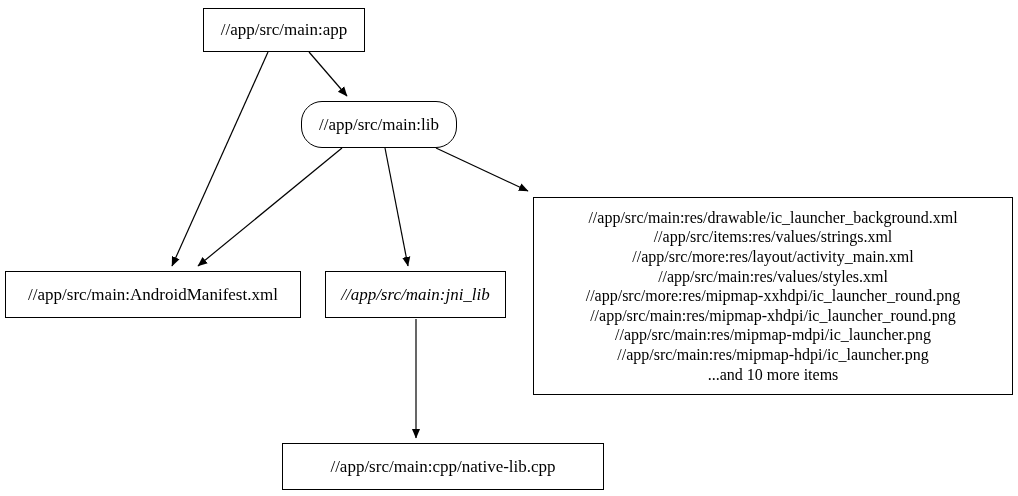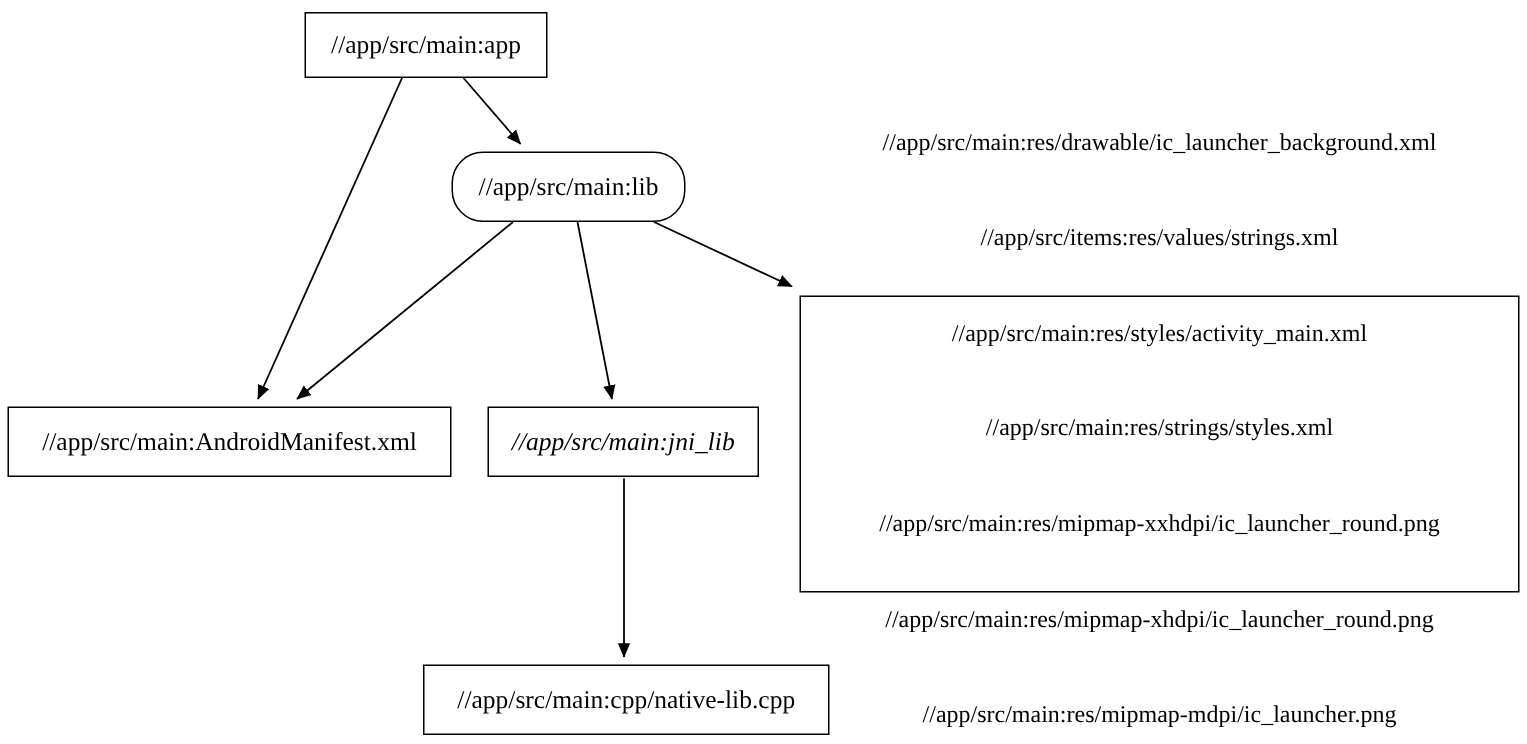--- a/index.html
+++ b/index.html
@@ -42,28 +42,27 @@
     white-space: nowrap;
   }
   .node.multiline {
     flex-direction: column;
     justify-content: center;
     font-size: 16px;
   }
   .node.multiline .res-line {
     line-height: 19.6px;
     white-space: nowrap;
-    margin-top: 44px;
   }
   #node-app        { left: 203px; top:   8px; width: 162px; height: 44px; }
   #node-lib        { left: 301px; top: 101px; width: 156px; height: 47px; border-radius: 21px; }
   #node-manifest   { left:   5px; top: 271px; width: 296px; height: 47px; }
   #node-jni-lib    { left: 325px; top: 271px; width: 181px; height: 47px; font-style: italic; }
   #node-res-group  { left: 533px; top: 197px; width: 480px; height: 198px; }
-  #node-native-lib { left: 282px; top: 443px; width: 271px; height: 47px; }
+  #node-native-lib { left: 282px; top: 443px; width: 322px; height: 47px; }
 </style>
 </head>
 <body>
 
 <div id="canvas">
 
   <svg id="edges" viewBox="0 0 1018 496" xmlns="http://www.w3.org/2000/svg">
     <defs>
       <marker id="arrow" viewBox="0 0 10 10" refX="8.5" refY="5" markerWidth="9" markerHeight="9" orient="auto-start-reverse">
         <path d="M0,1.2 L9,5 L0,8.8 z" fill="#000000"></path>
@@ -89,25 +88,26 @@
     <span>//app/src/main:AndroidManifest.xml</span>
   </div>
 
   <div class="node" id="node-jni-lib">
     <span>//app/src/main:jni_lib</span>
   </div>
 
   <div class="node multiline" id="node-res-group">
     <div class="res-line">//app/src/main:res/drawable/ic_launcher_background.xml</div>
     <div class="res-line">//app/src/items:res/values/strings.xml</div>
-    <div class="res-line">//app/src/main:res/styles/activity_main.xml</div>
-    <div class="res-line">//app/src/main:res/strings/styles.xml</div>
-    <div class="res-line">//app/src/main:res/mipmap-xxhdpi/ic_launcher_round.png</div>
+    <div class="res-line">//app/src/more:res/layout/activity_main.xml</div>
+    <div class="res-line">//app/src/main:res/values/styles.xml</div>
+    <div class="res-line">//app/src/more:res/mipmap-xxhdpi/ic_launcher_round.png</div>
     <div class="res-line">//app/src/main:res/mipmap-xhdpi/ic_launcher_round.png</div>
     <div class="res-line">//app/src/main:res/mipmap-mdpi/ic_launcher.png</div>
+    <div class="res-line">//app/src/main:res/mipmap-hdpi/ic_launcher.png</div>
     <div class="res-line">...and 10 more items</div>
   </div>
 
   <div class="node" id="node-native-lib">
     <span>//app/src/main:cpp/native-lib.cpp</span>
   </div>
 
 </div>
 
 </body></html>

